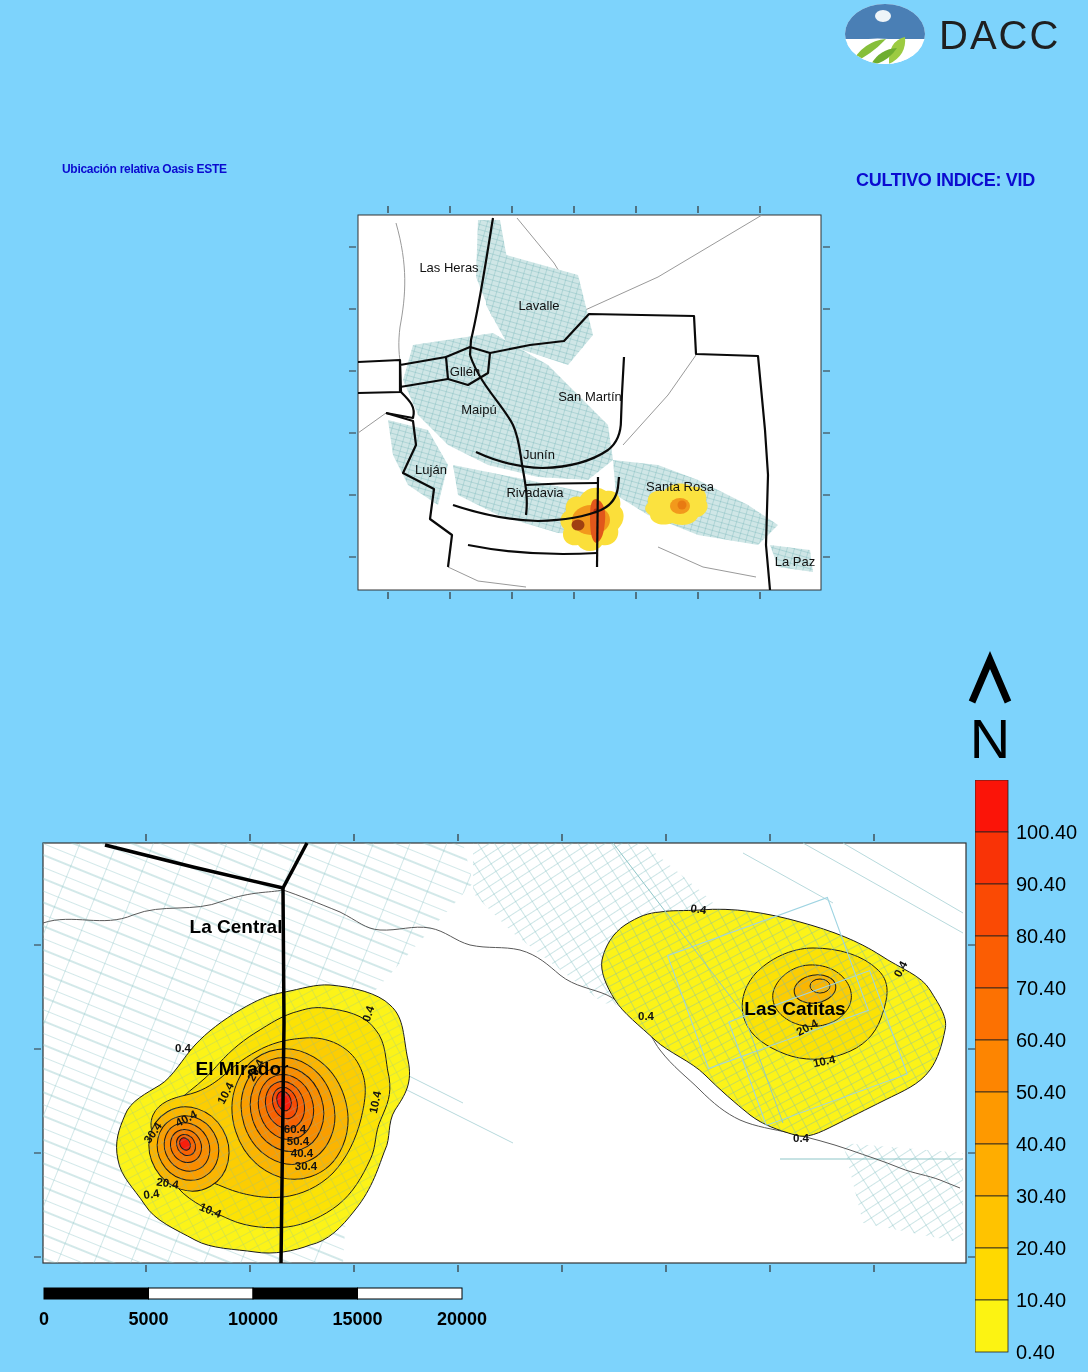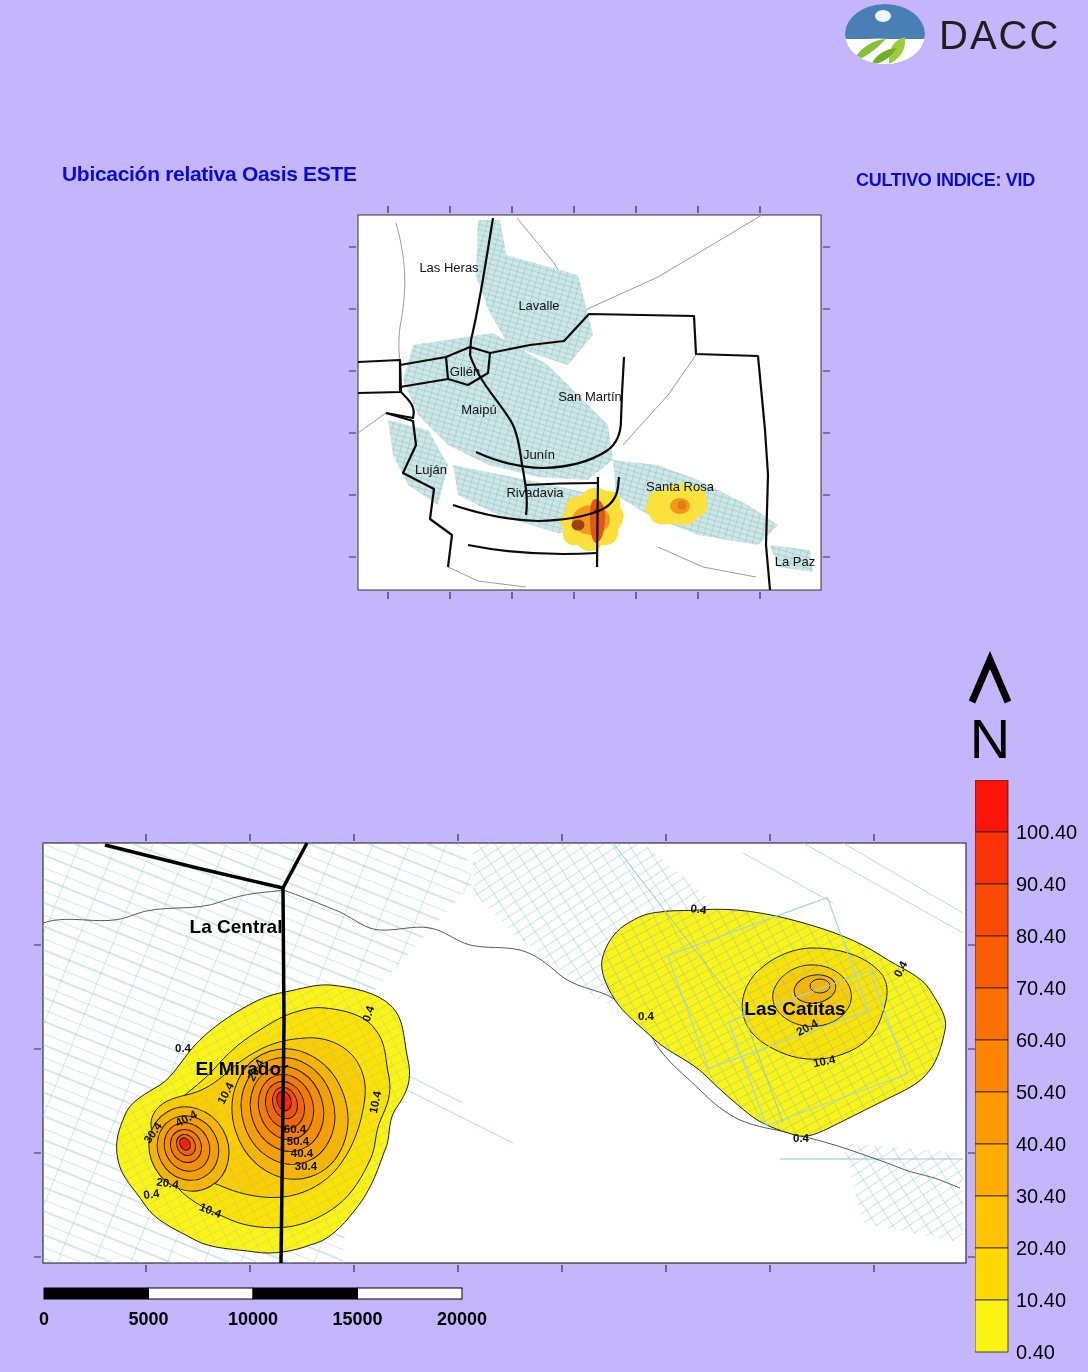--- a/index.html
+++ b/index.html
@@ -1,21 +1,21 @@
 <!DOCTYPE html>
 <html><head>
 <meta charset="utf-8">
 <style>
   html,body{margin:0;padding:0;background:#fff;}
-  .page{position:relative;width:1088px;height:1372px;background:#c4b5fd;overflow:hidden;
+  .page{position:relative;width:1088px;height:1372px;background:#7dd3fc;overflow:hidden;
         font-family:"Liberation Sans",sans-serif;color:#111;}
   .abs{position:absolute;}
   .blue{color:#0b0bd0;font-weight:bold;}
   .title-block{left:234px;top:104px;width:660px;text-align:center;font-size:19px;line-height:20px;letter-spacing:-0.3px;}
-  .sub-left{left:62px;top:162px;font-size:21px;letter-spacing:-0.3px;}
+  .sub-left{left:62px;top:162px;font-size:12px;letter-spacing:-0.3px;}
   .sub-right{left:856px;top:170px;font-size:18px;letter-spacing:-0.3px;}
   .logo-wrap{left:843px;top:3px;display:flex;align-items:center;}
   .logo-text{font-size:40px;color:#1f1f1f;letter-spacing:2px;margin-left:8px;font-weight:normal;}
   svg text{font-family:"Liberation Sans",sans-serif;}
   .dept{font-size:13px;fill:#111;}
   .place{font-size:19px;font-weight:bold;fill:#000;}
   .clab{font-size:11.5px;font-weight:bold;fill:#111;}
   .legend-num{font-size:20px;fill:#000;}
   .sb-num{font-size:18px;font-weight:bold;fill:#000;}
   .north-n{font-size:56px;fill:#000;}

